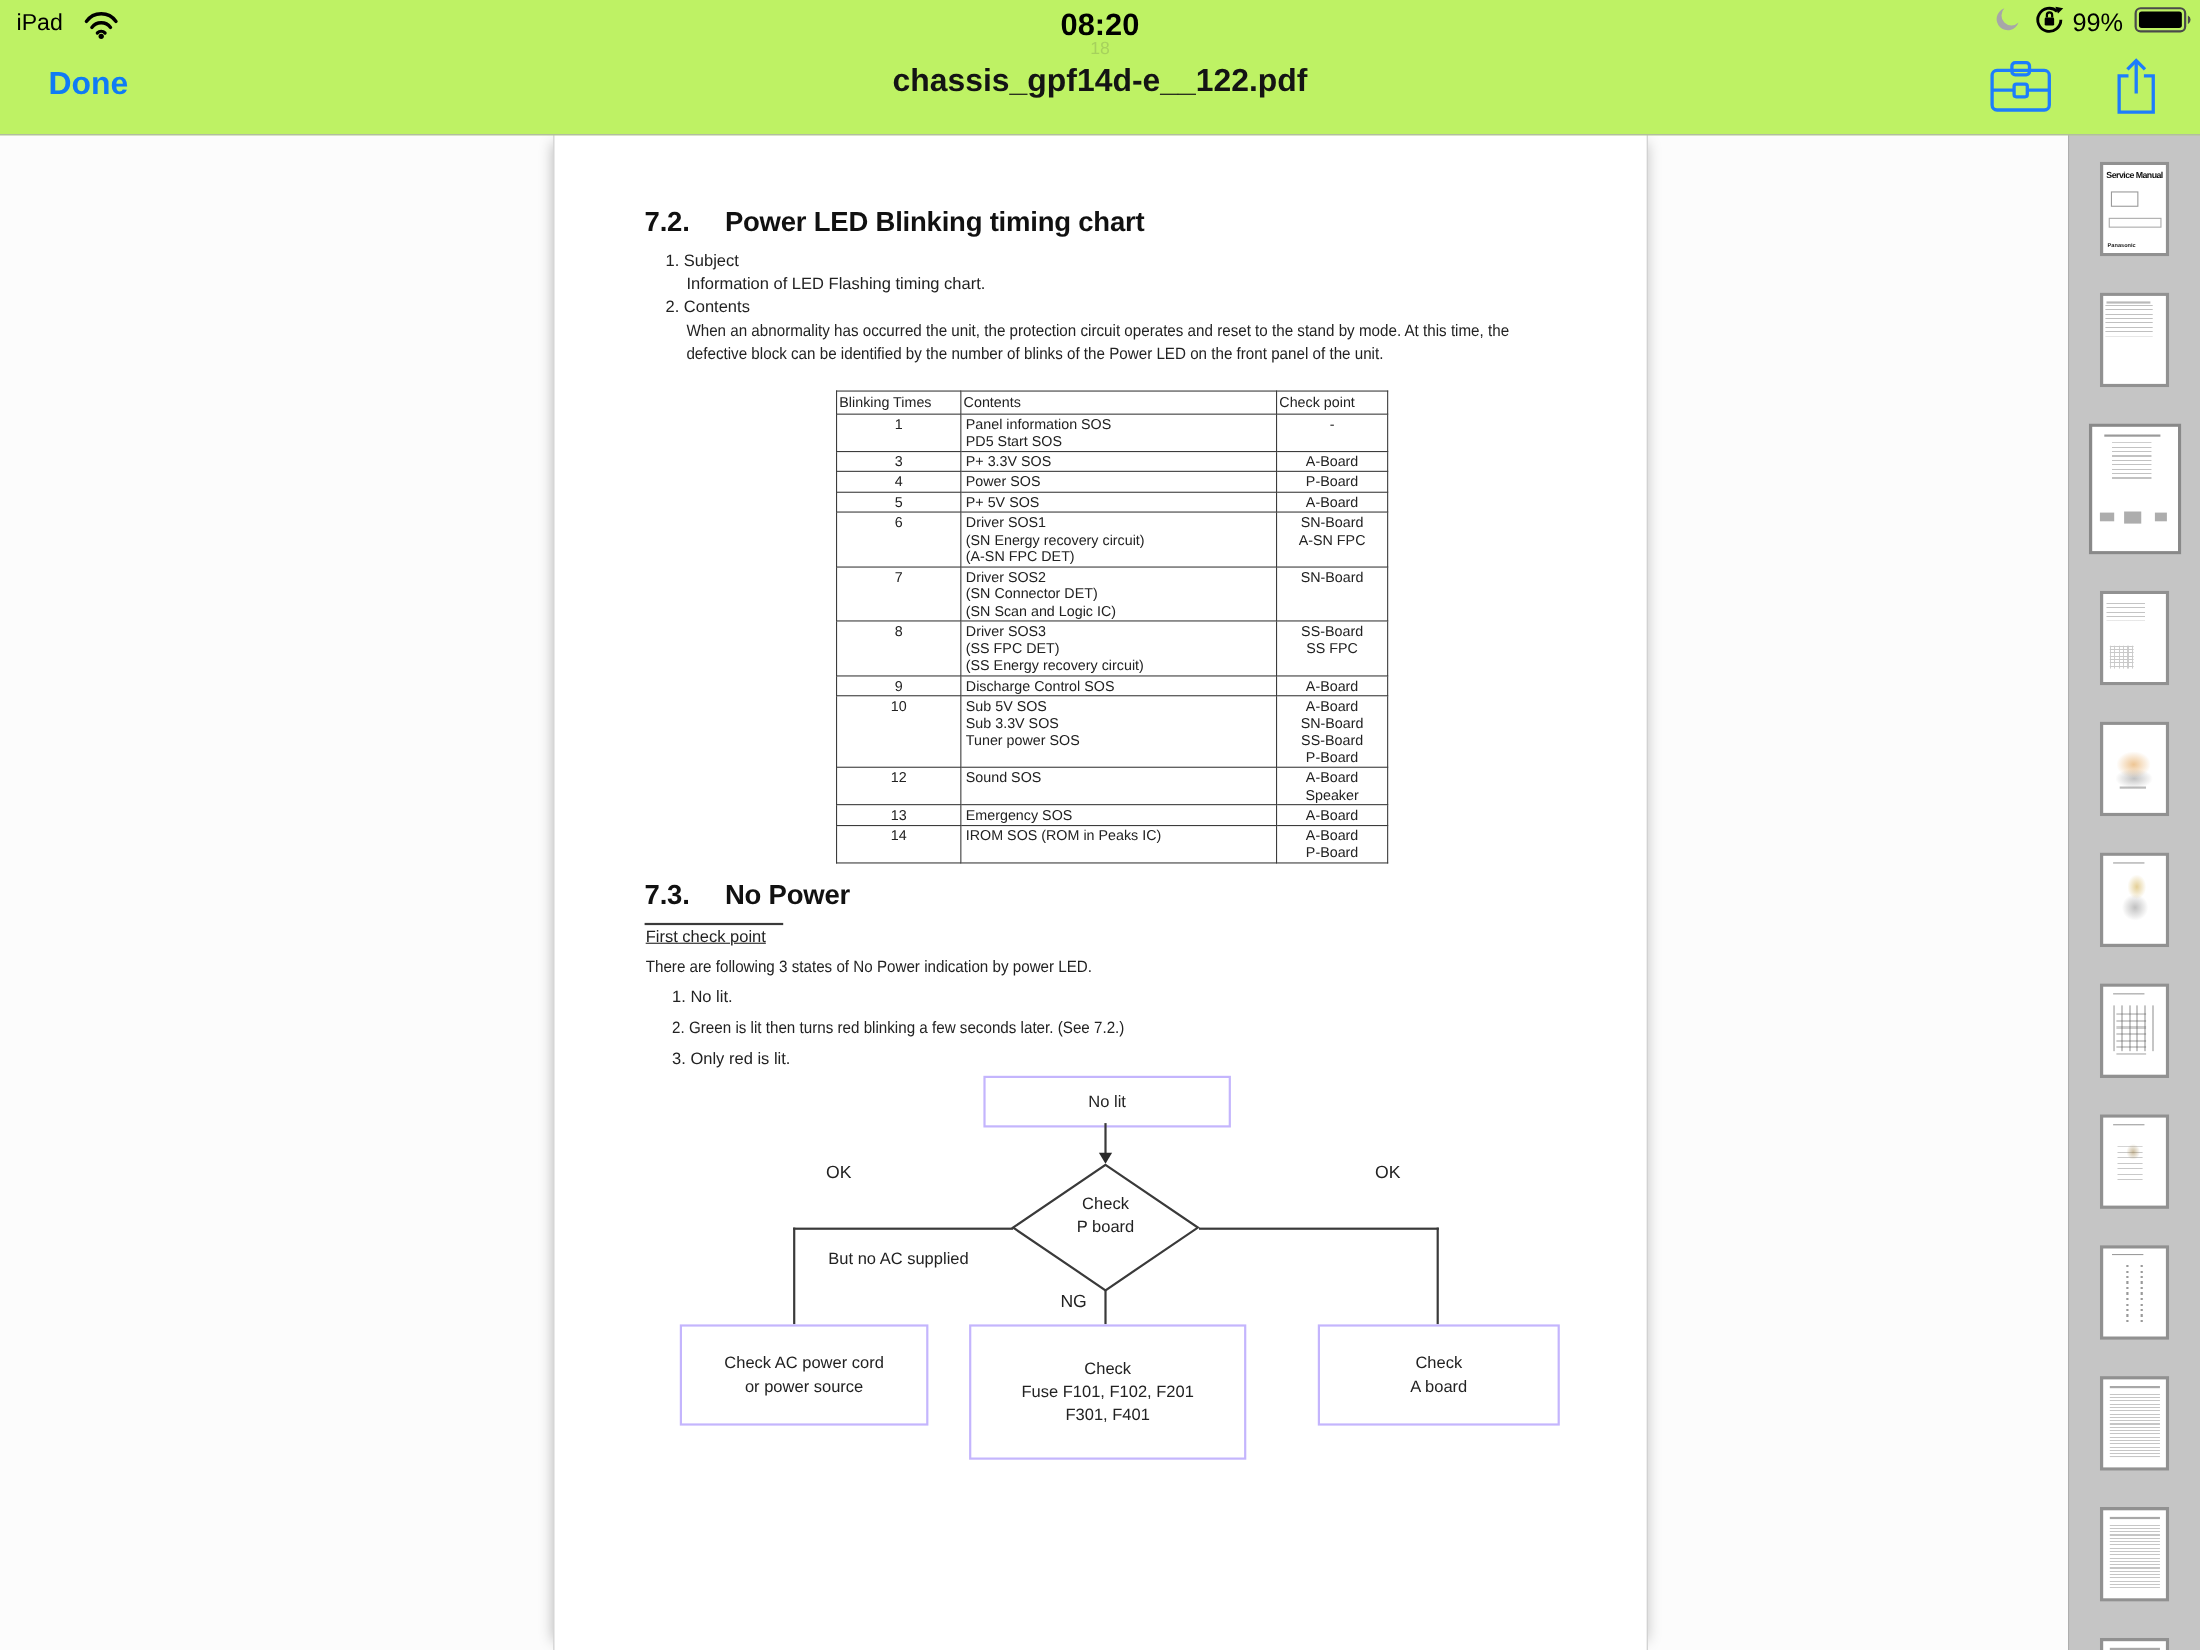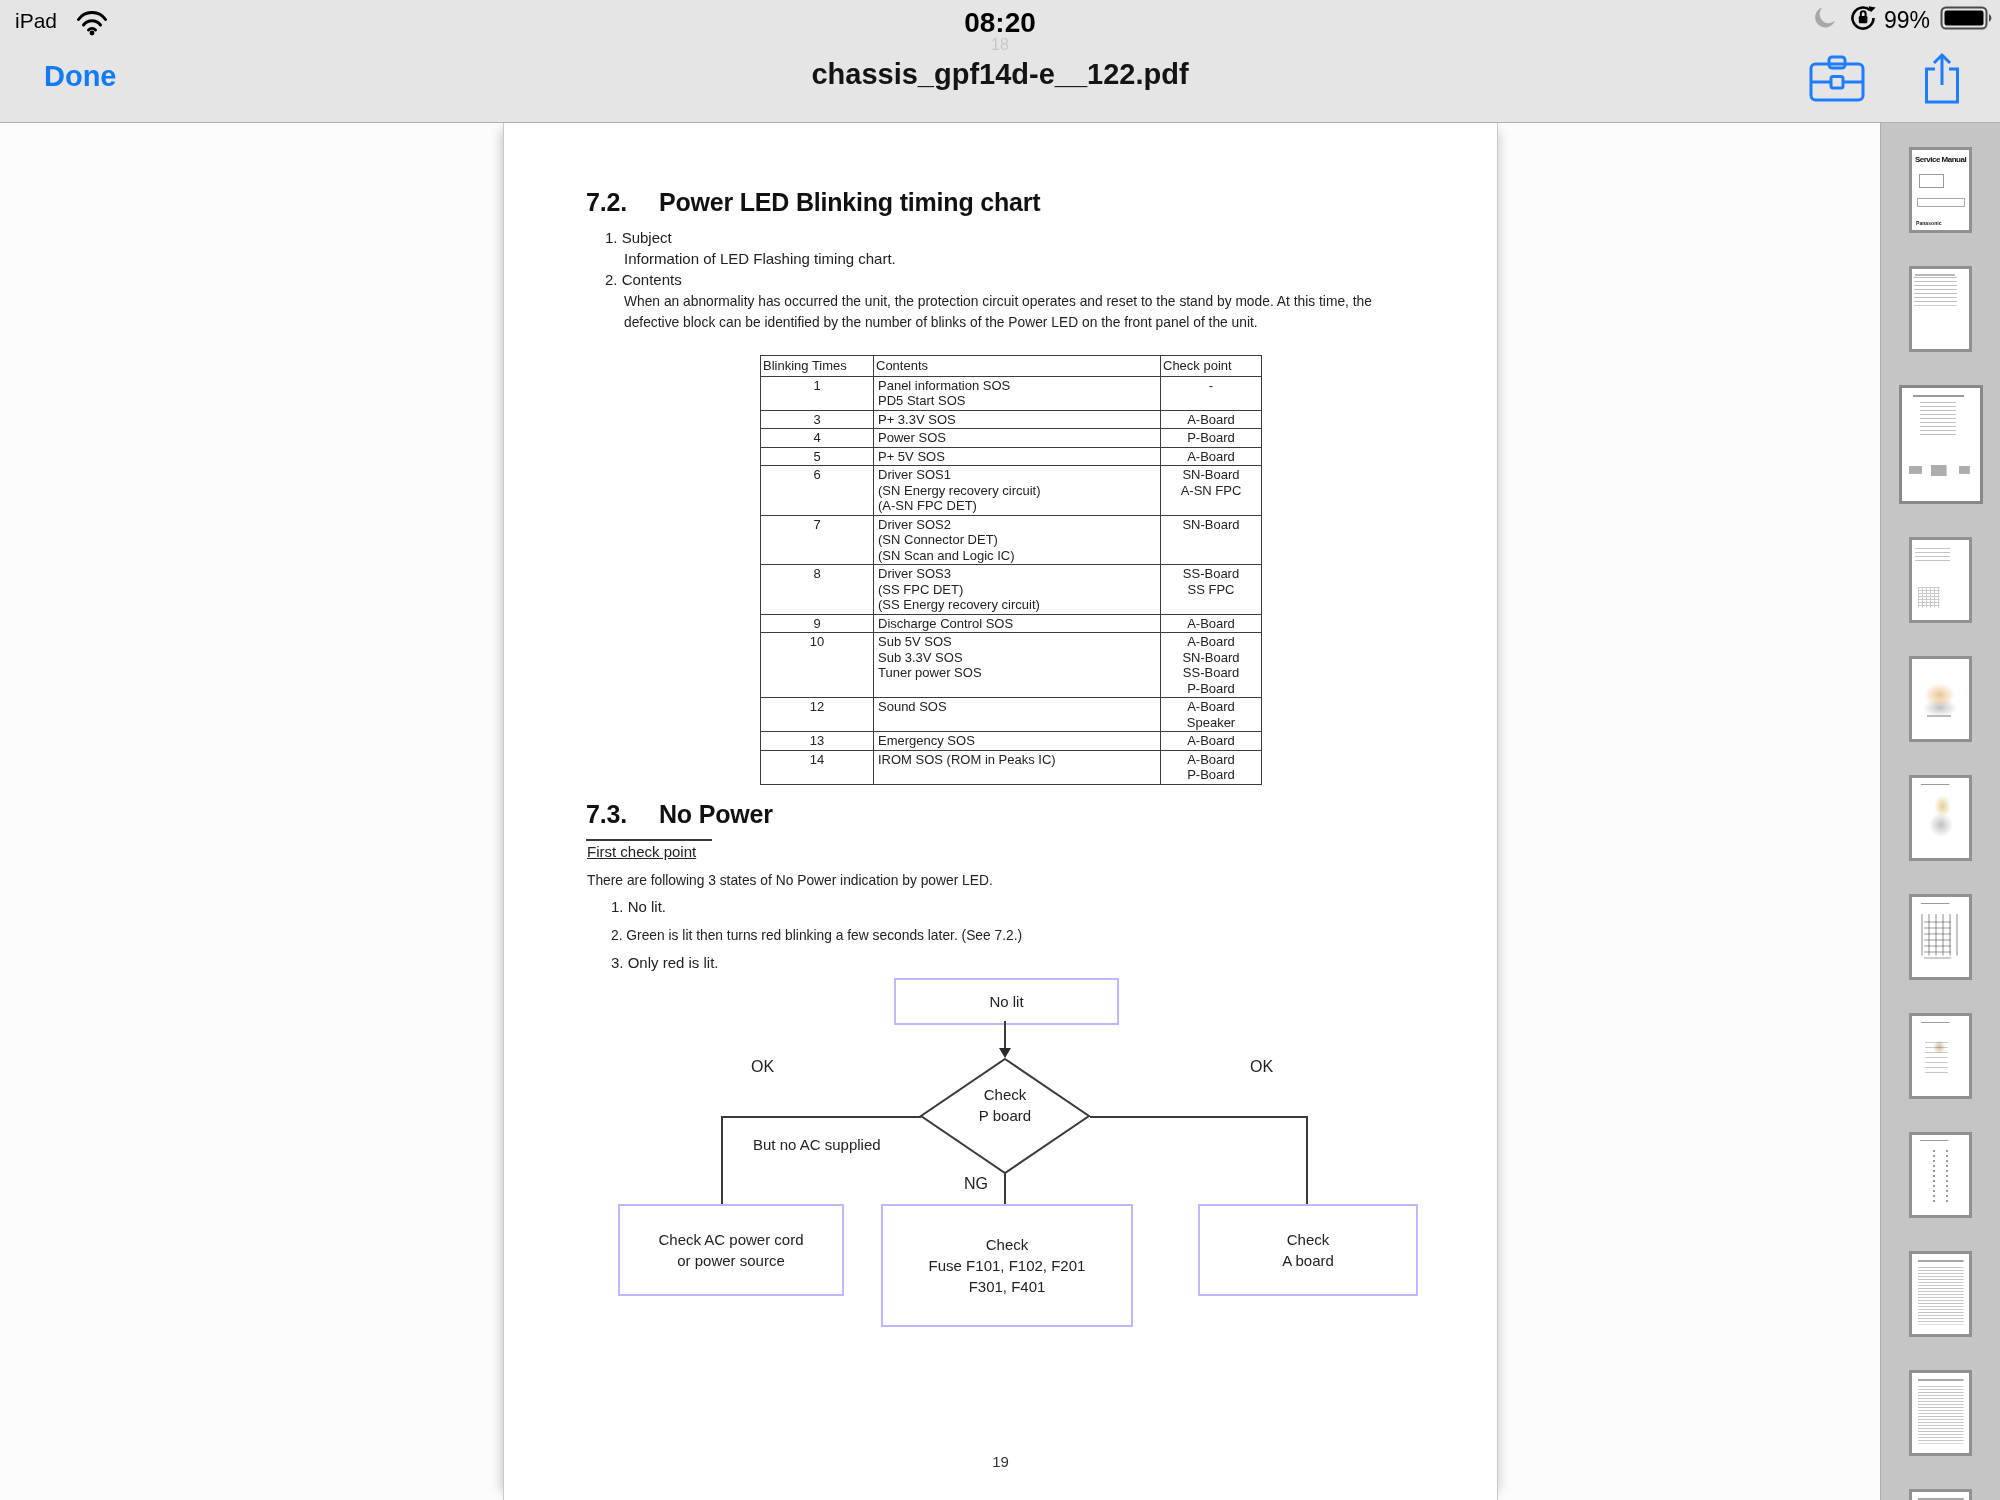--- a/index.html
+++ b/index.html
@@ -5,21 +5,21 @@
   html,body{margin:0;padding:0;}
   body{
     width:2000px;height:1500px;overflow:hidden;position:relative;
     background:#fcfcfc;
     font-family:"Liberation Sans","DejaVu Sans",sans-serif;
     -webkit-font-smoothing:antialiased;
   }
   
   .topbar{
     position:absolute;left:0;top:0;width:2000px;height:122px;
-    background:#e5e5e5;border-bottom:1px solid #b0b0b0;z-index:30;
+    background:#bef264;border-bottom:1px solid #b0b0b0;z-index:30;
   }
   .sb-device{position:absolute;left:15px;top:9px;font-size:21px;color:#000;}
   .sb-wifi{position:absolute;left:76px;top:11px;}
   .sb-time{position:absolute;left:0;right:0;top:7px;text-align:center;font-size:28px;font-weight:600;color:#000;}
   .sb-moon{position:absolute;left:1812px;top:4px;}
   .sb-lock{position:absolute;left:1848px;top:3px;}
   .sb-batt-pct{position:absolute;left:1884px;top:7px;font-size:23px;color:#000;}
   .sb-batt{position:absolute;left:1940px;top:5px;}
   .nav-done{position:absolute;left:44px;top:60px;font-size:29px;font-weight:600;color:#0f7bf5;cursor:pointer;}
   .nav-prev-num{position:absolute;left:0;right:0;top:36px;text-align:center;font-size:16px;color:rgba(60,60,60,.18);}
@@ -311,21 +311,20 @@
     <div class="fbox" style="left:377px;top:1082px;width:248px;height:119px;">
       <div>Check</div>
       <div>Fuse F101, F102, F201</div>
       <div>F301, F401</div>
     </div>
     <div class="fbox" style="left:694px;top:1082px;width:216px;height:88px;">
       <div>Check</div>
       <div>A board</div>
     </div>
 
-    <div class="pagenum">19</div>
   </div>
 
   <div class="rail">
       <div class="thumb k-cover">
         <div class="cv-title">Service Manual</div>
         <div class="cv-brand">Panasonic</div>
       </div>
       <div class="thumb k-text"></div>
       <div class="thumb k-current selected"></div>
       <div class="thumb k-form"></div>

